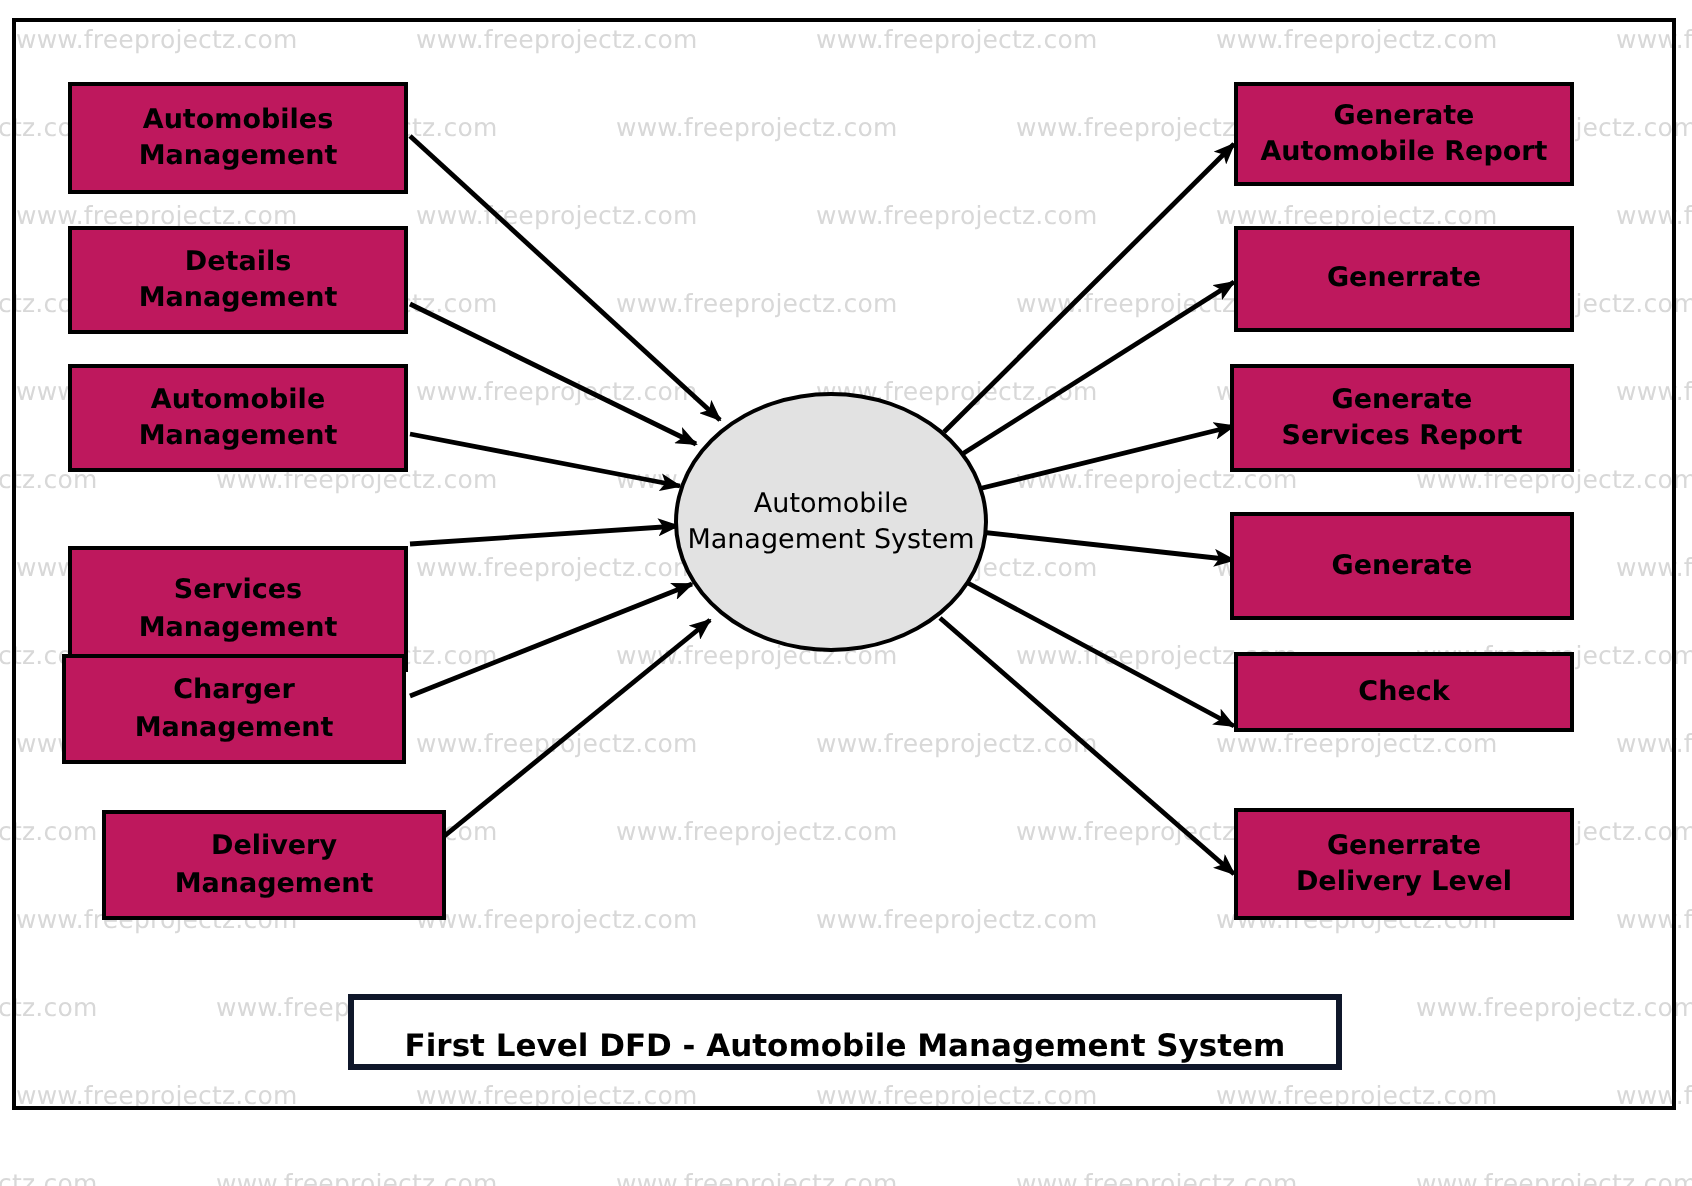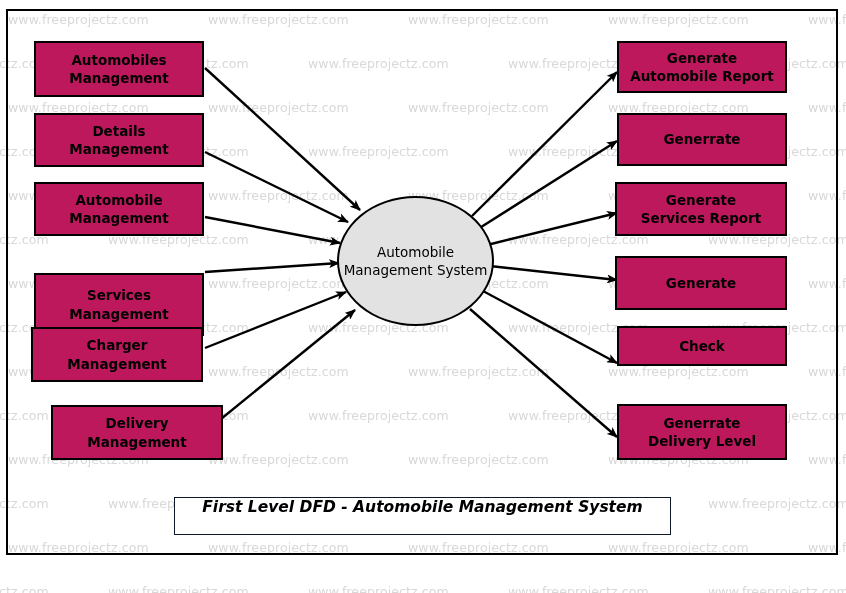--- a/index.html
+++ b/index.html
@@ -90,31 +90,30 @@
     line-height: 1.35;
     color: #000000;
   }
   
   #caption {
     position: absolute;
     left: 174px;
     top: 497px;
     width: 497px;
     height: 38px;
-    border: 1px solid #0f172a;
+    border: 3px solid #0f172a;
     background: #ffffff;
     box-sizing: border-box;
     z-index: 4;
     display: flex;
-    align-items: flex-start;
+    align-items: flex-end;
     justify-content: center;
     font-weight: bold;
     font-size: 15.5px;
     color: #000000;
-    font-style: italic;
   }
 </style>
 </head>
 <body>
 
 <div id="canvas">
 
   <div id="watermarks">
       <span class="wm" style="left: 8px; top: 12px;">www.freeprojectz.com</span>
       <span class="wm" style="left: 208px; top: 12px;">www.freeprojectz.com</span>

